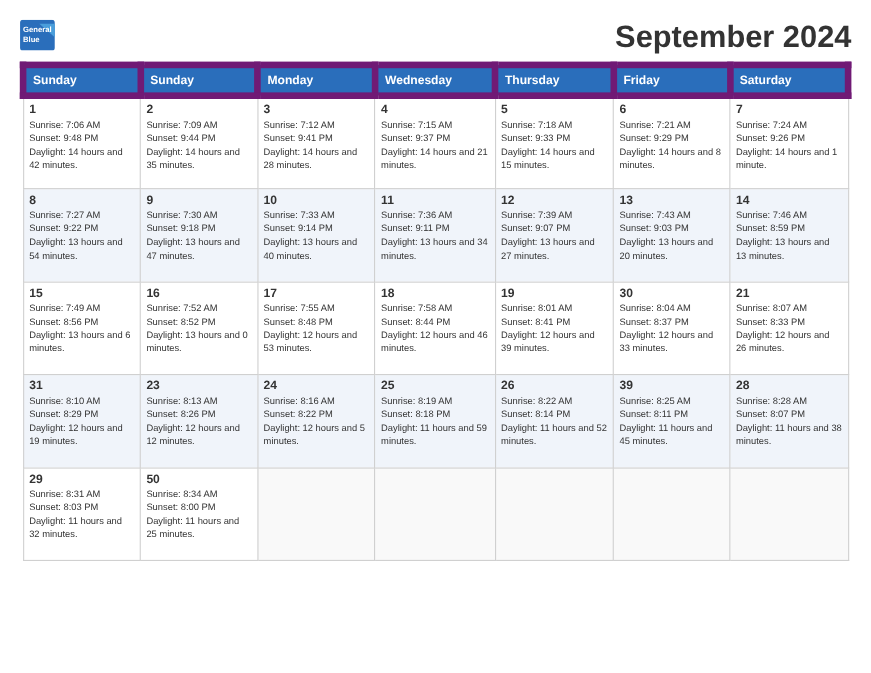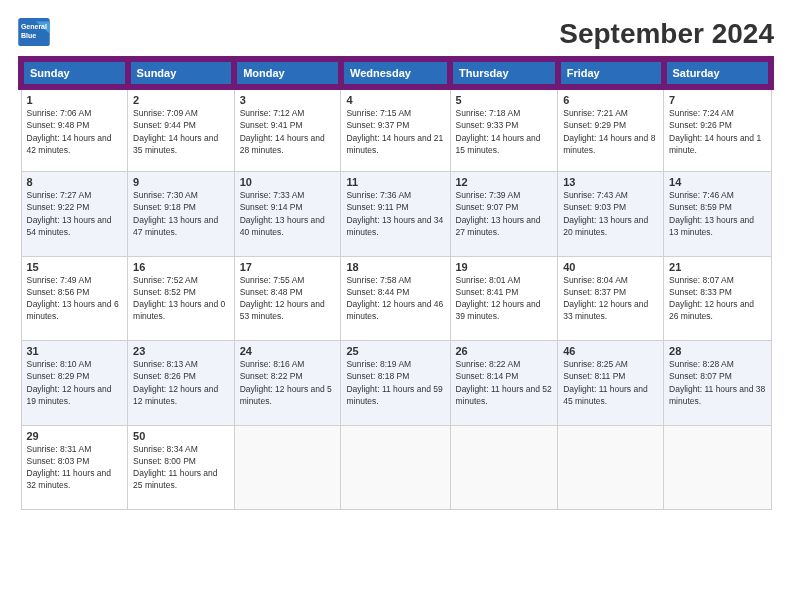--- a/index.html
+++ b/index.html
@@ -196,21 +196,21 @@
           </td>
           <td>
             <span class="day-num">18</span>
             <div class="day-info">Sunrise: 7:58 AM<br>Sunset: 8:44 PM<br>Daylight: 12 hours and 46 minutes.</div>
           </td>
           <td>
             <span class="day-num">19</span>
             <div class="day-info">Sunrise: 8:01 AM<br>Sunset: 8:41 PM<br>Daylight: 12 hours and 39 minutes.</div>
           </td>
           <td>
-            <span class="day-num">40</span>
+            <span class="day-num">30</span>
             <div class="day-info">Sunrise: 8:04 AM<br>Sunset: 8:37 PM<br>Daylight: 12 hours and 33 minutes.</div>
           </td>
           <td>
             <span class="day-num">21</span>
             <div class="day-info">Sunrise: 8:07 AM<br>Sunset: 8:33 PM<br>Daylight: 12 hours and 26 minutes.</div>
           </td>
         </tr>
         <tr>
           <td>
             <span class="day-num">31</span>
@@ -226,21 +226,21 @@
           </td>
           <td>
             <span class="day-num">25</span>
             <div class="day-info">Sunrise: 8:19 AM<br>Sunset: 8:18 PM<br>Daylight: 11 hours and 59 minutes.</div>
           </td>
           <td>
             <span class="day-num">26</span>
             <div class="day-info">Sunrise: 8:22 AM<br>Sunset: 8:14 PM<br>Daylight: 11 hours and 52 minutes.</div>
           </td>
           <td>
-            <span class="day-num">46</span>
+            <span class="day-num">39</span>
             <div class="day-info">Sunrise: 8:25 AM<br>Sunset: 8:11 PM<br>Daylight: 11 hours and 45 minutes.</div>
           </td>
           <td>
             <span class="day-num">28</span>
             <div class="day-info">Sunrise: 8:28 AM<br>Sunset: 8:07 PM<br>Daylight: 11 hours and 38 minutes.</div>
           </td>
         </tr>
         <tr class="last-row">
           <td>
             <span class="day-num">29</span>

